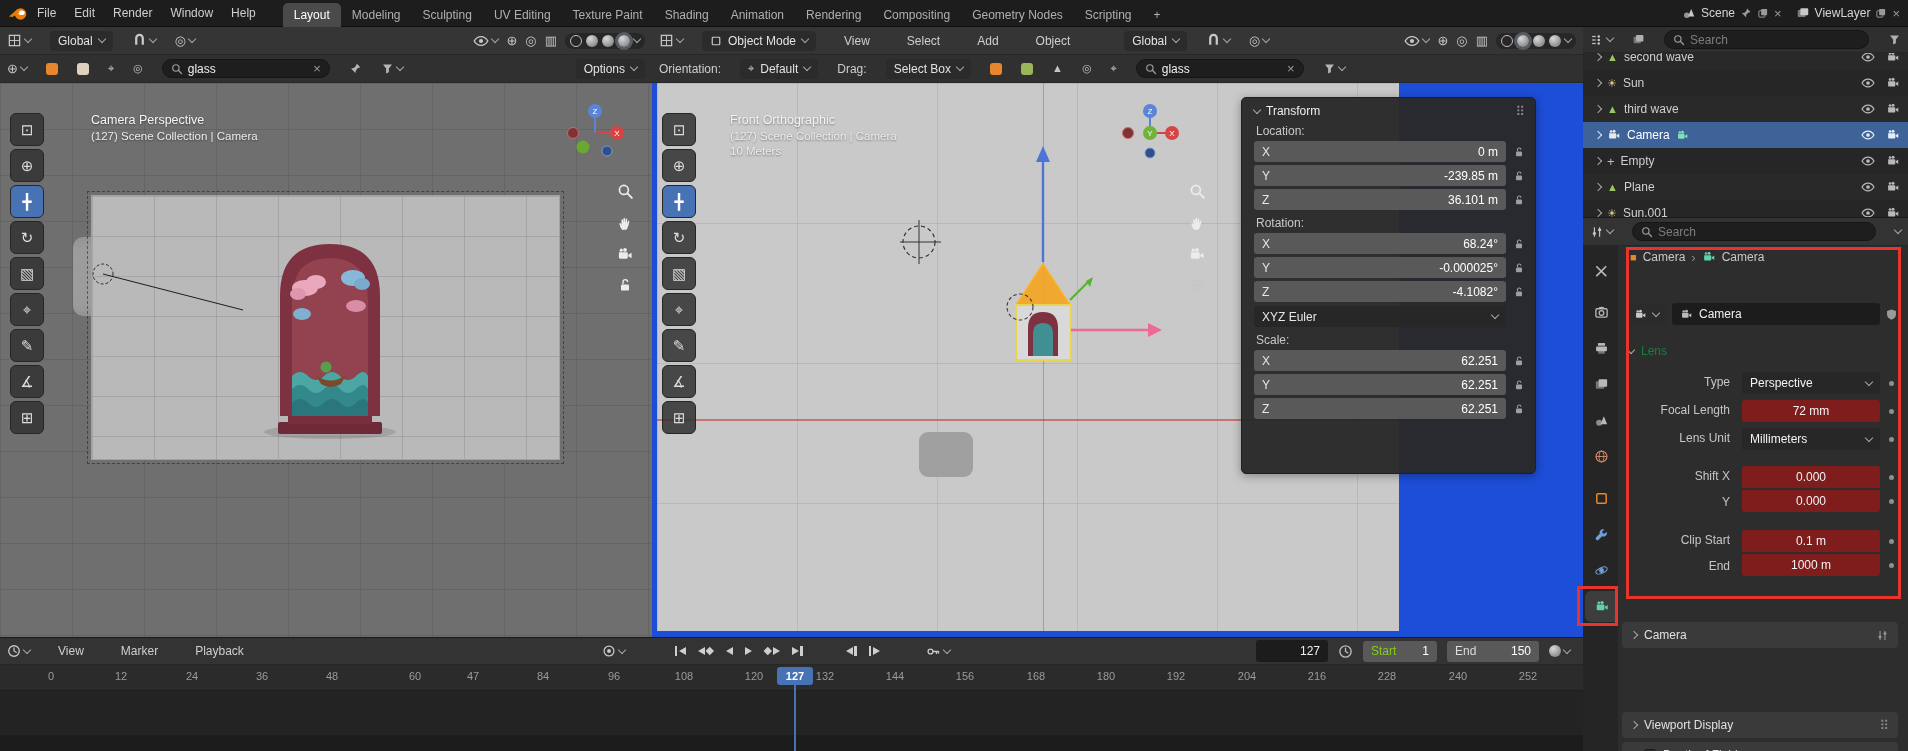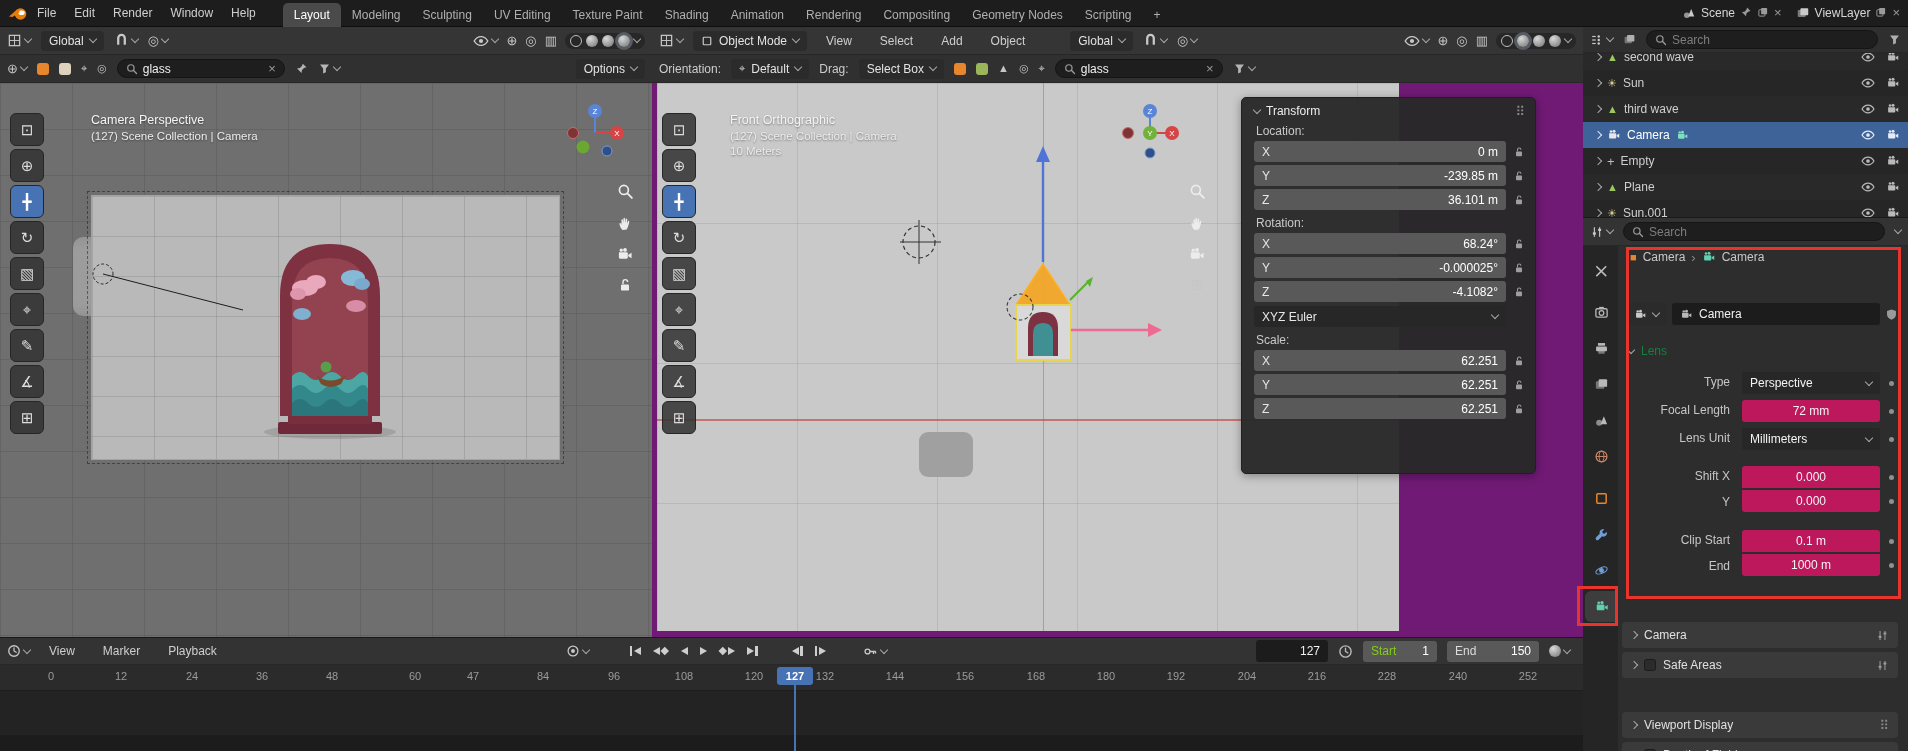--- a/index.html
+++ b/index.html
@@ -7,22 +7,22 @@
 .app{position:relative;width:1908px;height:751px;background:#161616;overflow:hidden;font-size:12px;color:#c8c8c8}
 .abs{position:absolute}
 .row{display:flex;align-items:center}
 .i{display:inline-block;vertical-align:middle;flex:none}
 .chev{flex:none;width:6px;height:6px;border-right:1.5px solid #a8a8a8;border-bottom:1.5px solid #a8a8a8;transform:rotate(45deg);margin-top:-3px}
 .chev.r{transform:rotate(-45deg);margin-top:0}
 .topbar{left:0;top:0;width:1908px;height:27px;background:#1d1d1d;display:flex;align-items:center;padding:0 8px;border-bottom:1px solid #0e0e0e;z-index:20}
 .menu{padding:4px 9px;color:#cfcfcf}
 .wtab{padding:5px 11px;color:#b0b0b0;border-radius:5px 5px 0 0;margin-top:3px;white-space:nowrap}
 .wtab.active{background:#4a4a4a;color:#fff}
-.tbw{display:flex;gap:5px;color:#d5d5d5;margin-left:14px}
-.hdr{background:#353535;display:flex;align-items:center;padding:0 7px;gap:10px;border-bottom:1px solid #272727;position:absolute}
+.tbw{display:flex;align-items:center;gap:5px;color:#d5d5d5;margin-left:14px}
+.hdr{background:#353535;display:flex;align-items:center;padding:0 7px;gap:19px;border-bottom:1px solid #272727;position:absolute}
 .hdr2{background:#303030}
 .ddbtn{height:20px;background:#2b2b2b;border-radius:4px;display:flex;align-items:center;gap:6px;padding:0 8px;color:#e2e2e2;flex:none;white-space:nowrap}
 .searchbox{height:19px;background:#1e1e1e;border:1px solid #151515;border-radius:10px;display:flex;align-items:center;gap:5px;padding:0 8px;color:#f0f0f0;flex:none}
 .ph{color:#7d7d7d}
 .xbtn{color:#9a9a9a;font-size:13px;line-height:1}
 .glyph{font-size:13px;color:#c6c6c6;line-height:1;flex:none}
 .glyph.sm{font-size:11px}
 .swatch{width:12px;height:12px;border-radius:3px;flex:none}
 .seg{display:flex;align-items:center;gap:4px;background:#272727;border-radius:10px;padding:2px 5px}
 .sphere{width:12px;height:12px;border-radius:50%;background:radial-gradient(circle at 35% 30%,#d9d9d9,#6f6f6f);flex:none}
@@ -41,21 +41,21 @@
 .nfield{height:21px;background:#595959;border-radius:3px;display:flex;align-items:center;padding:0 8px;color:#fff;flex:1}
 .nfield .ax{width:16px;color:#e6e6e6}
 .nfield .val{margin-left:auto}
 .ndrop{height:21px;background:#272727;border-radius:3px;display:flex;align-items:center;padding:0 8px;color:#e8e8e8;flex:1}
 .ol-row{height:26px;display:flex;align-items:center;gap:6px;padding:0 8px 0 12px;color:#cfcfcf}
 .ol-right{margin-left:auto;display:flex;gap:11px;color:#b9b9b9;align-items:center}
 .ptab{position:absolute;left:1585px;width:33px;height:31px;display:flex;align-items:center;justify-content:center;color:#b9b9b9}
 .ptab.active{background:#3d3d3d;border-radius:6px 0 0 6px}
 .prop-label{position:absolute;left:1622px;width:108px;text-align:right;color:#c6c6c6}
 .prop-field{position:absolute;left:1742px;width:138px;height:22px;border-radius:3px;display:flex;align-items:center;justify-content:center;color:#f3f3f3}
-.pf-num{background:#be185d}
+.pf-num{background:#7f1d1d}
 .pf-drop{background:#272727;justify-content:space-between;padding:0 8px}
 .animdot{position:absolute;left:1889px;width:5px;height:5px;border-radius:50%;background:#8f8f8f}
 .cpanel{position:absolute;left:1622px;width:276px;height:26px;background:#3a3a3a;border-radius:4px;display:flex;align-items:center;gap:7px;padding:0 9px;color:#e0e0e0}
 .checkbox{width:12px;height:12px;border:1px solid #1b1b1b;background:#2b2b2b;border-radius:2.5px;flex:none}
 .pbtn{display:flex;align-items:center;gap:1.5px;padding:4px 5px}
 .t-l{width:0;height:0;border-top:4.5px solid transparent;border-bottom:4.5px solid transparent;border-right:7.5px solid #cecece}
 .t-r{width:0;height:0;border-top:4.5px solid transparent;border-bottom:4.5px solid transparent;border-left:7.5px solid #cecece}
 .vb{width:2.5px;height:10px;background:#cecece}
 .dia{width:5.5px;height:5.5px;background:#cecece;transform:rotate(45deg);margin:0 1px}
 .tick{position:absolute;transform:translateX(-50%);color:#9b9b9b;font-size:11px;top:5px}
@@ -392,21 +392,21 @@
           <span class="chev"></span>
         </span>
       <div class="ddbtn" style="margin-left:auto">
           <span>Options</span>
           <span class="chev"></span>
         </div>
     </div>
   </div>
 
   <div class="abs" style="left:652px;top:27px;width:931px;height:610px;background:#7e7e7e;border-right:1px solid #1a1a1a">
-    <div class="vp-canvas abs" style="left:0;top:56px;width:931px;height:557px;background:#701a75;position:absolute;overflow:hidden">
+    <div class="vp-canvas abs" style="left:0;top:56px;width:931px;height:557px;background:#1d4ed8;position:absolute;overflow:hidden">
 
       <div class="abs" style="left:5px;top:0;width:742px;height:548px;background:#c9c9c9;background-image:linear-gradient(rgba(110,110,110,.18) 1px,transparent 1px),linear-gradient(90deg,rgba(110,110,110,.18) 1px,transparent 1px);background-size:140px 140px"></div>
 
       <div class="abs" style="left:391px;top:0;width:1px;height:548px;background:rgba(100,100,100,.4)"></div>
       <div class="abs" style="left:5px;top:336px;width:742px;height:1.5px;background:rgba(190,60,60,.6)"></div>
 
       <div class="abs" style="left:267px;top:349px;width:54px;height:45px;background:#a0a0a0;border-radius:9px"></div>
 
       <svg width="280" height="300" viewBox="0 0 280 300" style="position:absolute;left:248px;top:41px">
         <circle cx="19" cy="118" r="16" fill="none" stroke="#333" stroke-width="1.2" stroke-dasharray="4 3"></circle>
@@ -936,28 +936,20 @@
 
   <div class="prop-label" style="top:559px">End</div>
   <div class="prop-field pf-num" style="top:554px;border-radius:0 0 3px 3px">
       <span>1000 m</span>
     </div>
   <div class="animdot" style="top:563px"></div>
 
   <div class="cpanel" style="top:622px">
       <span class="chev r"></span>
       <span>Camera</span>
-      <svg class="i" width="13" height="13" color="#9a9a9a" style="margin-left:auto">
-        <use href="#i-sliders"></use>
-      </svg>
-    </div>
-  <div class="cpanel" style="top:652px">
-      <span class="chev r"></span>
-      <span class="checkbox"></span>
-      <span>Safe Areas</span>
       <svg class="i" width="13" height="13" color="#9a9a9a" style="margin-left:auto">
         <use href="#i-sliders"></use>
       </svg>
     </div>
   <div class="cpanel" style="top:712px">
       <span class="chev r"></span>
       <span>Viewport Display</span>
       <span class="glyph" style="color:#8a8a8a;margin-left:auto">⠿</span>
     </div>
   <div class="cpanel" style="top:742px">

